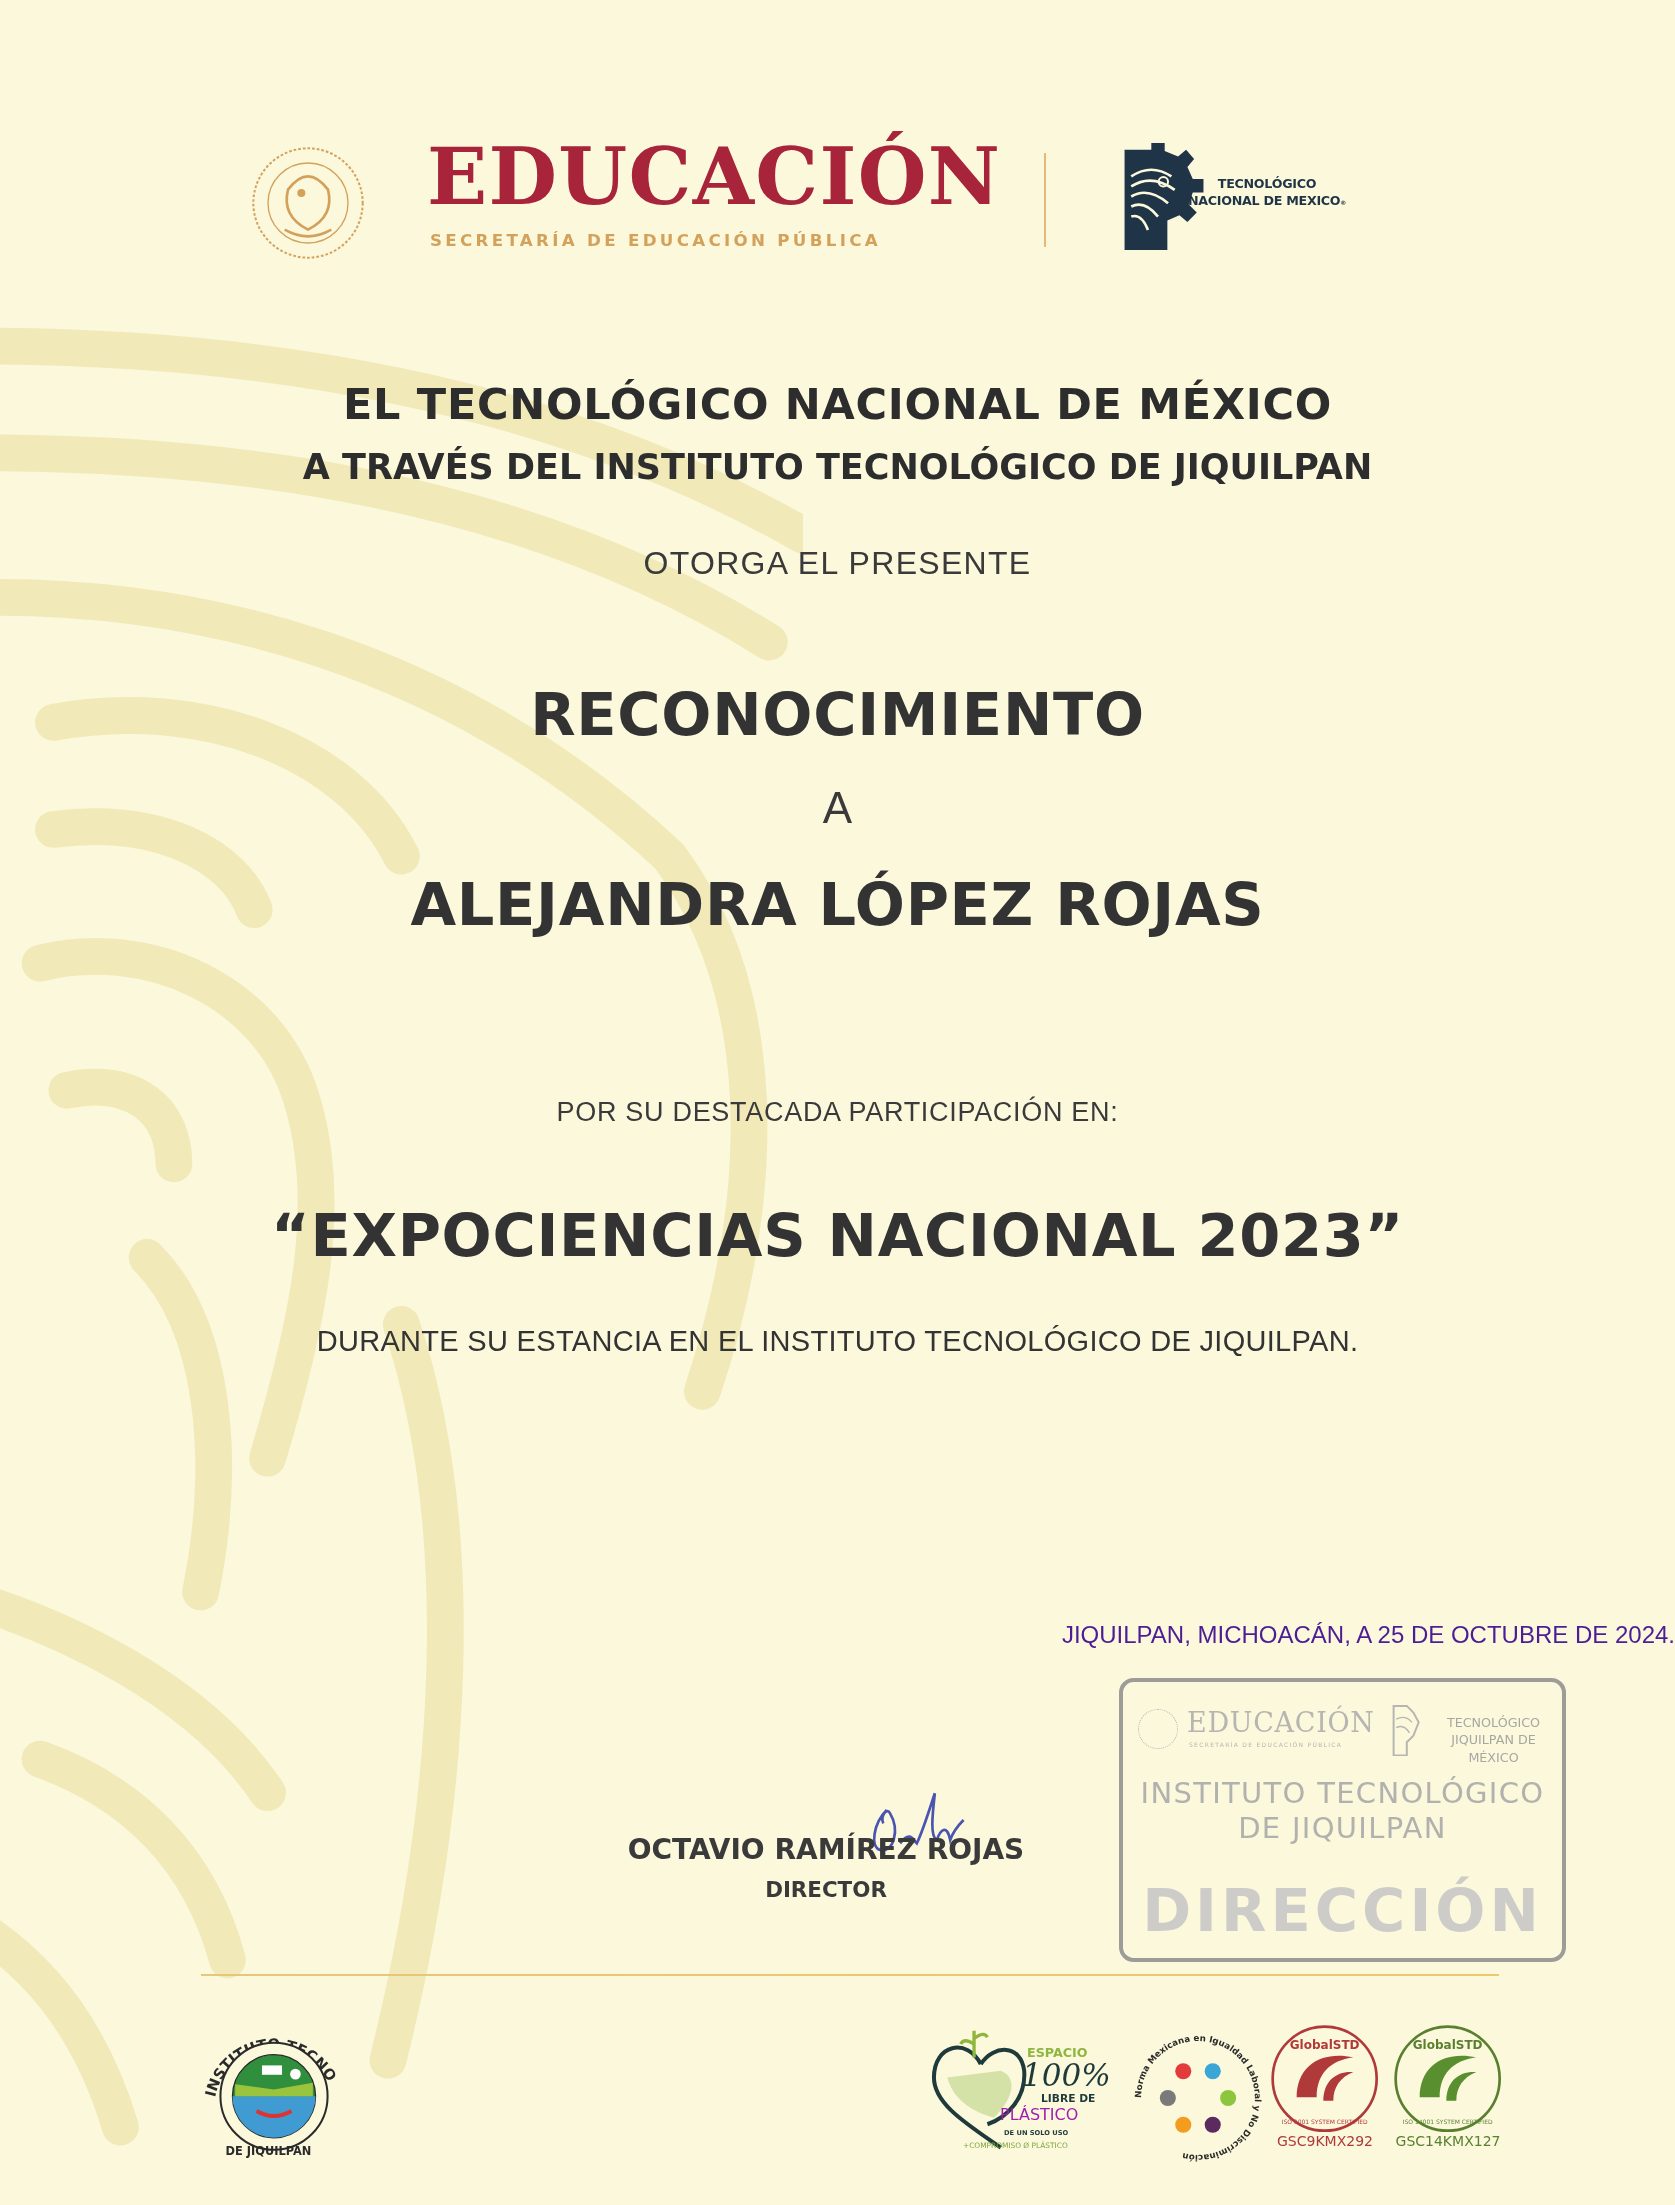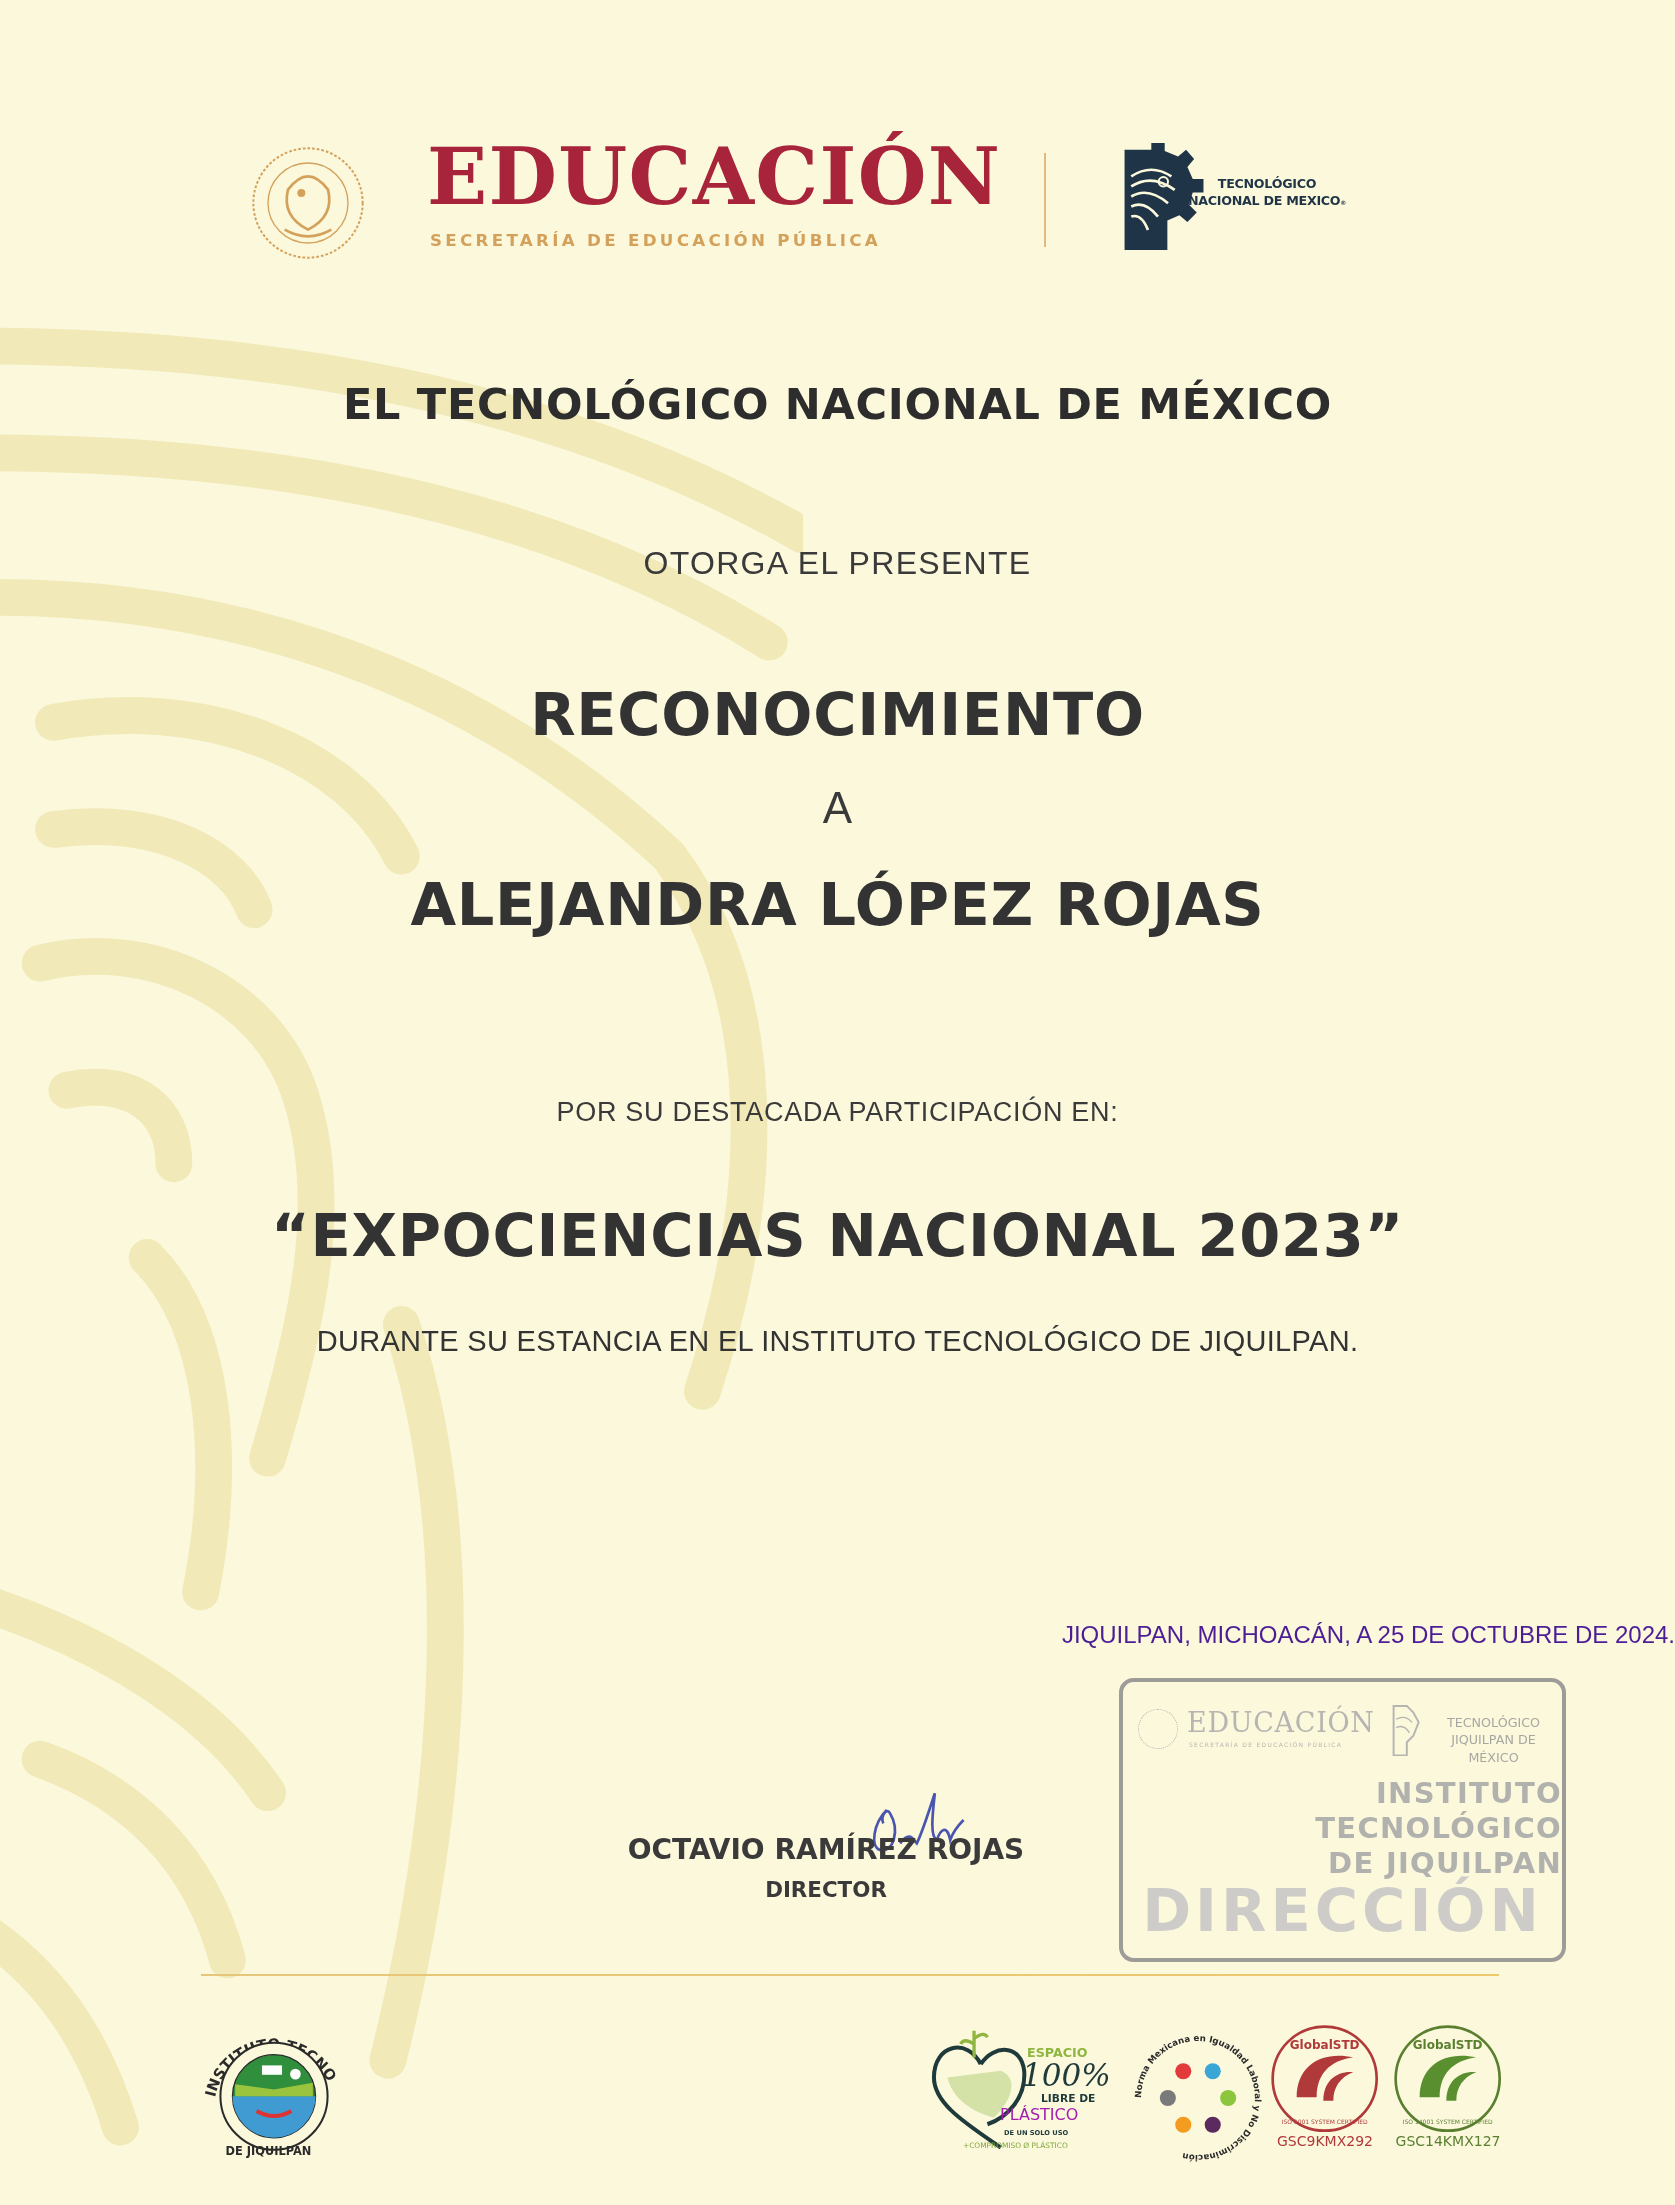--- a/index.html
+++ b/index.html
@@ -60,21 +60,21 @@
     
     .stamp {
       position: absolute; left: 1119px; top: 1678px; width: 447px; height: 284px;
       border: 4px solid #8d8d8d; border-radius: 14.7px; opacity: 0.85;
     }
     .stamp-seal { position: absolute; left: 14.7px; top: 27px; width: 40px; height: 40px; border: 1.3px dotted #aaa; border-radius: 50%; }
     .stamp-edu { position: absolute; left: 64px; top: 25.4px; font-family: "DejaVu Serif", serif; font-size: 27px; color: #aaa; letter-spacing: 0.7px; }
     .stamp-edu-sub { position: absolute; left: 66px; top: 59px; font-size: 6px; color: #aaa; letter-spacing: 1.3px; }
     .stamp-gear { position: absolute; left: 264px; top: 20px; width: 33px; height: 54px; }
     .stamp-tecnm { position: absolute; left: 302px; top: 32px; font-size: 12.7px; color: #999; line-height: 17.4px; text-align: center; }
-    .stamp-inst { position: absolute; left: 0; width: 100%; top: 94px; text-align: right; font-size: 29px; font-weight: bold; color: #a5a5a5; letter-spacing: 1.3px; line-height: 35px; }
+    .stamp-inst { position: absolute; left: 0; width: 100%; top: 94px; text-align: center; font-size: 29px; font-weight: normal; color: #a5a5a5; letter-spacing: 1.3px; line-height: 35px; }
     .stamp-dir { position: absolute; left: 0; width: 100%; top: 194px; text-align: center; font-size: 59px; font-weight: bold; color: #c5c5c5; letter-spacing: 4px; }
 
     
     .footer-rule { position: absolute; left: 201px; top: 1974px; width: 1298px; height: 2px; background: linear-gradient(90deg, #e6c67a, #edc96c); }
 
     
     .itj-seal { position: absolute; left: 195px; top: 2004px; width: 154px; height: 167px; }
     .itj-caption { position: absolute; left: 195px; top: 2144px; width: 147px; text-align: center; font-size: 11.4px; font-weight: bold; color: #2a2a2a; }
 
     .plastic-logo { position: absolute; left: 927px; top: 2024px; width: 181px; height: 127px; }
@@ -128,20 +128,21 @@
       <path d="M30 50 Q60 30 90 50 M30 65 Q60 45 95 70 M30 80 Q55 65 85 90 M30 95 Q50 85 70 110 M30 110 Q45 105 55 130" stroke="#fbf8dc" stroke-width="4" fill="none"></path>
       <circle cx="78" cy="58" r="7" fill="none" stroke="#fbf8dc" stroke-width="3"></circle>
     </svg>
     <div class="tecnm-text">
       <div>TECNOLÓGICO</div>
       <div><span>NACIONAL DE MEXICO</span><span class="reg">®</span></div>
     </div>
   </div>
 
   <div class="line issuer-1">EL TECNOLÓGICO NACIONAL DE MÉXICO</div>
+  <div class="line issuer-2">A TRAVÉS DEL INSTITUTO TECNOLÓGICO DE JIQUILPAN</div>
   <div class="line grant">OTORGA  EL PRESENTE</div>
   <div class="line title">RECONOCIMIENTO</div>
   <div class="line to">A</div>
   <div class="line recipient">ALEJANDRA LÓPEZ ROJAS</div>
   <div class="line for">POR SU DESTACADA PARTICIPACIÓN EN:</div>
   <div class="line event">“EXPOCIENCIAS NACIONAL 2023”</div>
   <div class="line during">DURANTE SU ESTANCIA EN EL INSTITUTO TECNOLÓGICO DE JIQUILPAN.</div>
   <div class="line place-date">JIQUILPAN, MICHOACÁN, A 25 DE OCTUBRE DE 2024.</div>
 
   <svg class="signature" viewBox="0 0 220 110">

